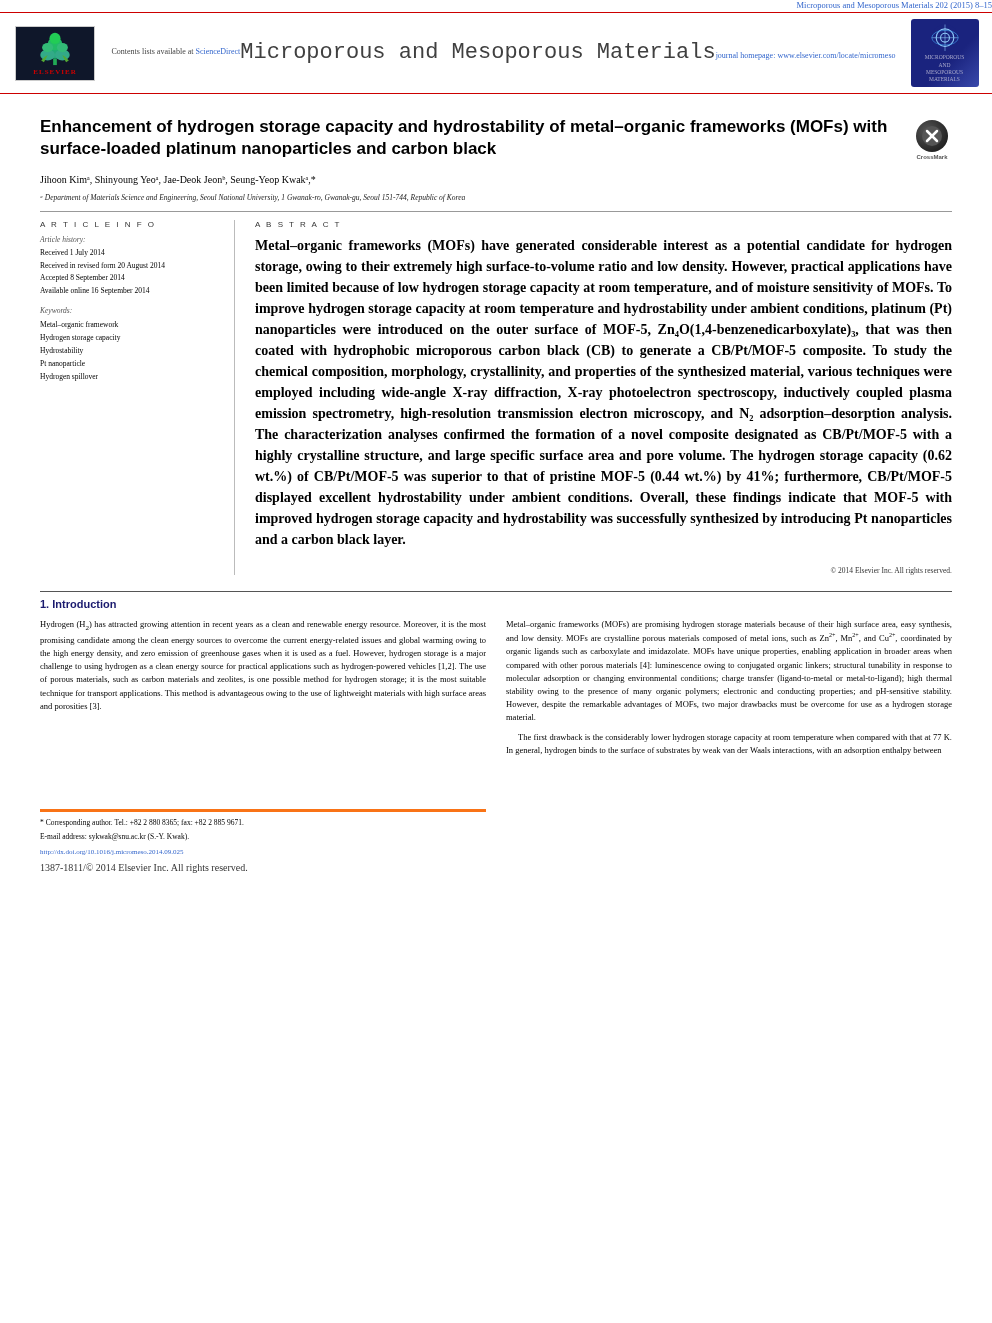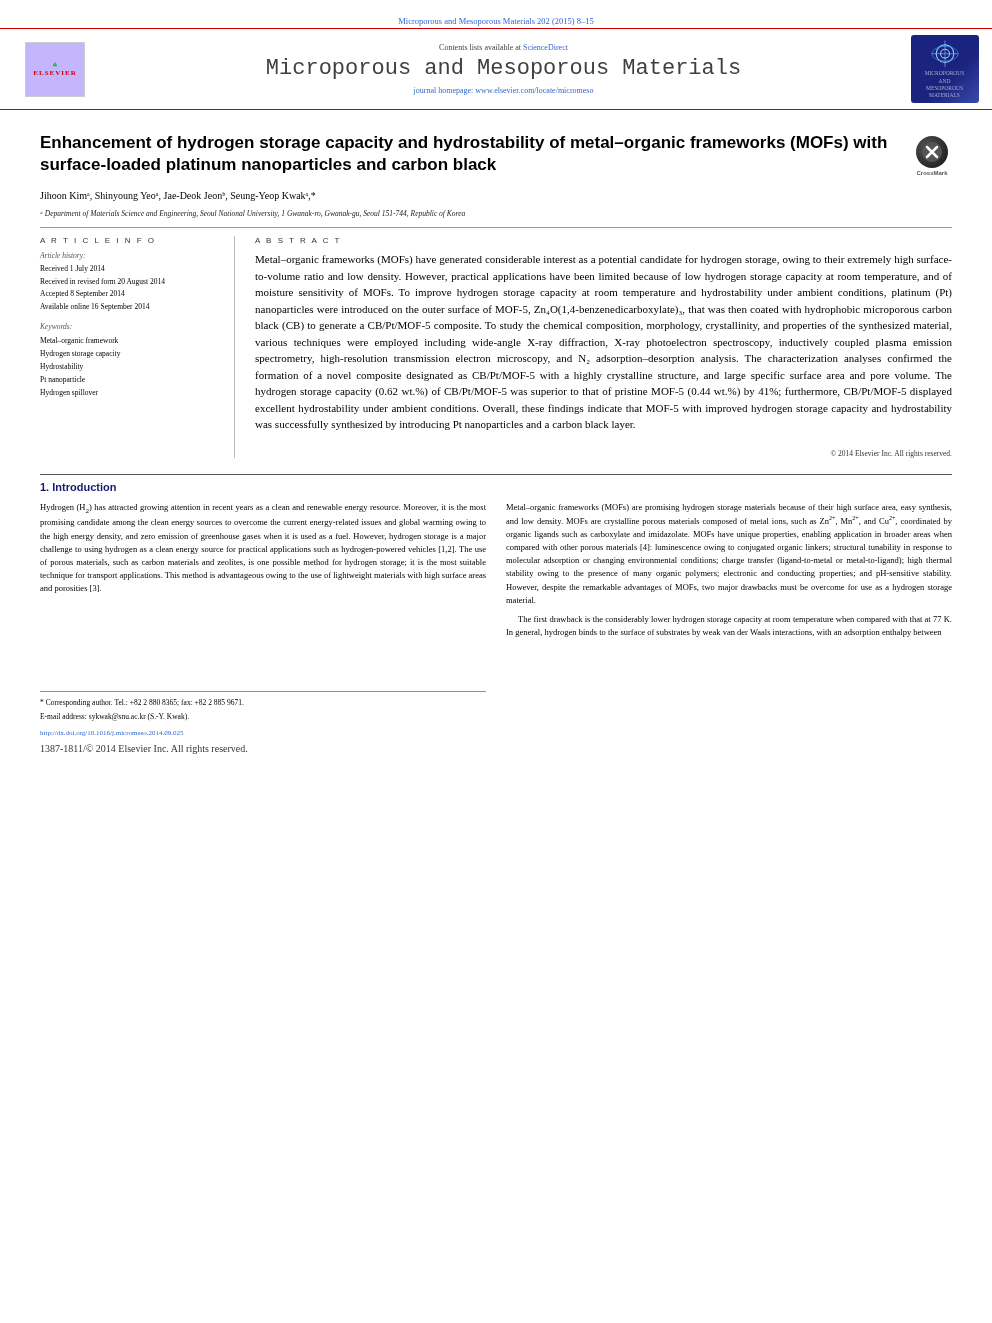--- a/index.html
+++ b/index.html
@@ -13,69 +13,68 @@
     }
     .page {
       width: 992px;
       min-height: 1323px;
       background: #fff;
       position: relative;
       padding: 0;
     }
     
     .top-bar {
-      text-align: center;
+      text-align: right;
       font-size: 8.5px;
       color: #3366cc;
-      padding: 16px 0 2px 0;
+      padding: 0 0 2px 0;
       border-bottom: none;
     }
     
     .header-section {
       display: flex;
       align-items: stretch;
       border-top: 1.5px solid #c00;
       border-bottom: 1.5px solid #c00;
       padding: 6px 10px;
       gap: 10px;
     }
     .header-left-logo {
       width: 90px;
       display: flex;
       flex-direction: column;
       align-items: center;
       justify-content: center;
       flex-shrink: 0;
     }
     .elsevier-logo {
-      width: 60px;
+      width: 80px;
       height: 55px;
       border: 1px solid #ccc;
       display: flex;
       flex-direction: column;
       align-items: center;
       justify-content: flex-end;
-      padding: 19px;
-      background: #c4b5fd;
+      padding: 4px;
+      background: #0f172a;
     }
     .elsevier-tree {
       width: 60px;
       height: 38px;
     }
     .elsevier-text {
       font-size: 7px;
       font-weight: bold;
       color: #c00;
       letter-spacing: 1px;
       margin-top: 2px;
     }
     .header-center {
       flex: 1;
       display: flex;
-      flex-direction: column;
       align-items: center;
       justify-content: center;
     }
     .header-center .contents-line {
       font-size: 8px;
       color: #444;
       margin-bottom: 4px;
     }
     .header-center .contents-link {
       color: #3366cc;
@@ -223,23 +222,24 @@
     }
     .keywords-list {
       font-size: 7.5px;
       line-height: 1.6;
     }
     .keywords-list div {
       margin-bottom: 1px;
     }
     
     .abstract-text {
-      font-size: 11px;
+      font-size: 14px;
       line-height: 1.5;
       text-align: justify;
+      font-weight: bold;
     }
     .copyright-line {
       text-align: right;
       font-size: 7.5px;
       margin-top: 16px;
       color: #333;
     }
     
     .intro-section {
       margin-top: 16px;
@@ -268,21 +268,21 @@
       text-indent: 12px;
     }
     .para:first-child {
       text-indent: 0;
     }
     sup {
       font-size: 6px;
     }
     
     .footnotes {
-      border-top: 1px solid #f97316;
+      border-top: 3px solid #f97316;
       margin-top: 10px;
       padding-top: 5px;
       font-size: 7.5px;
     }
     .doi-line {
       font-size: 7px;
       color: #3366cc;
       margin-top: 4px;
     }
     .footer-rights {

